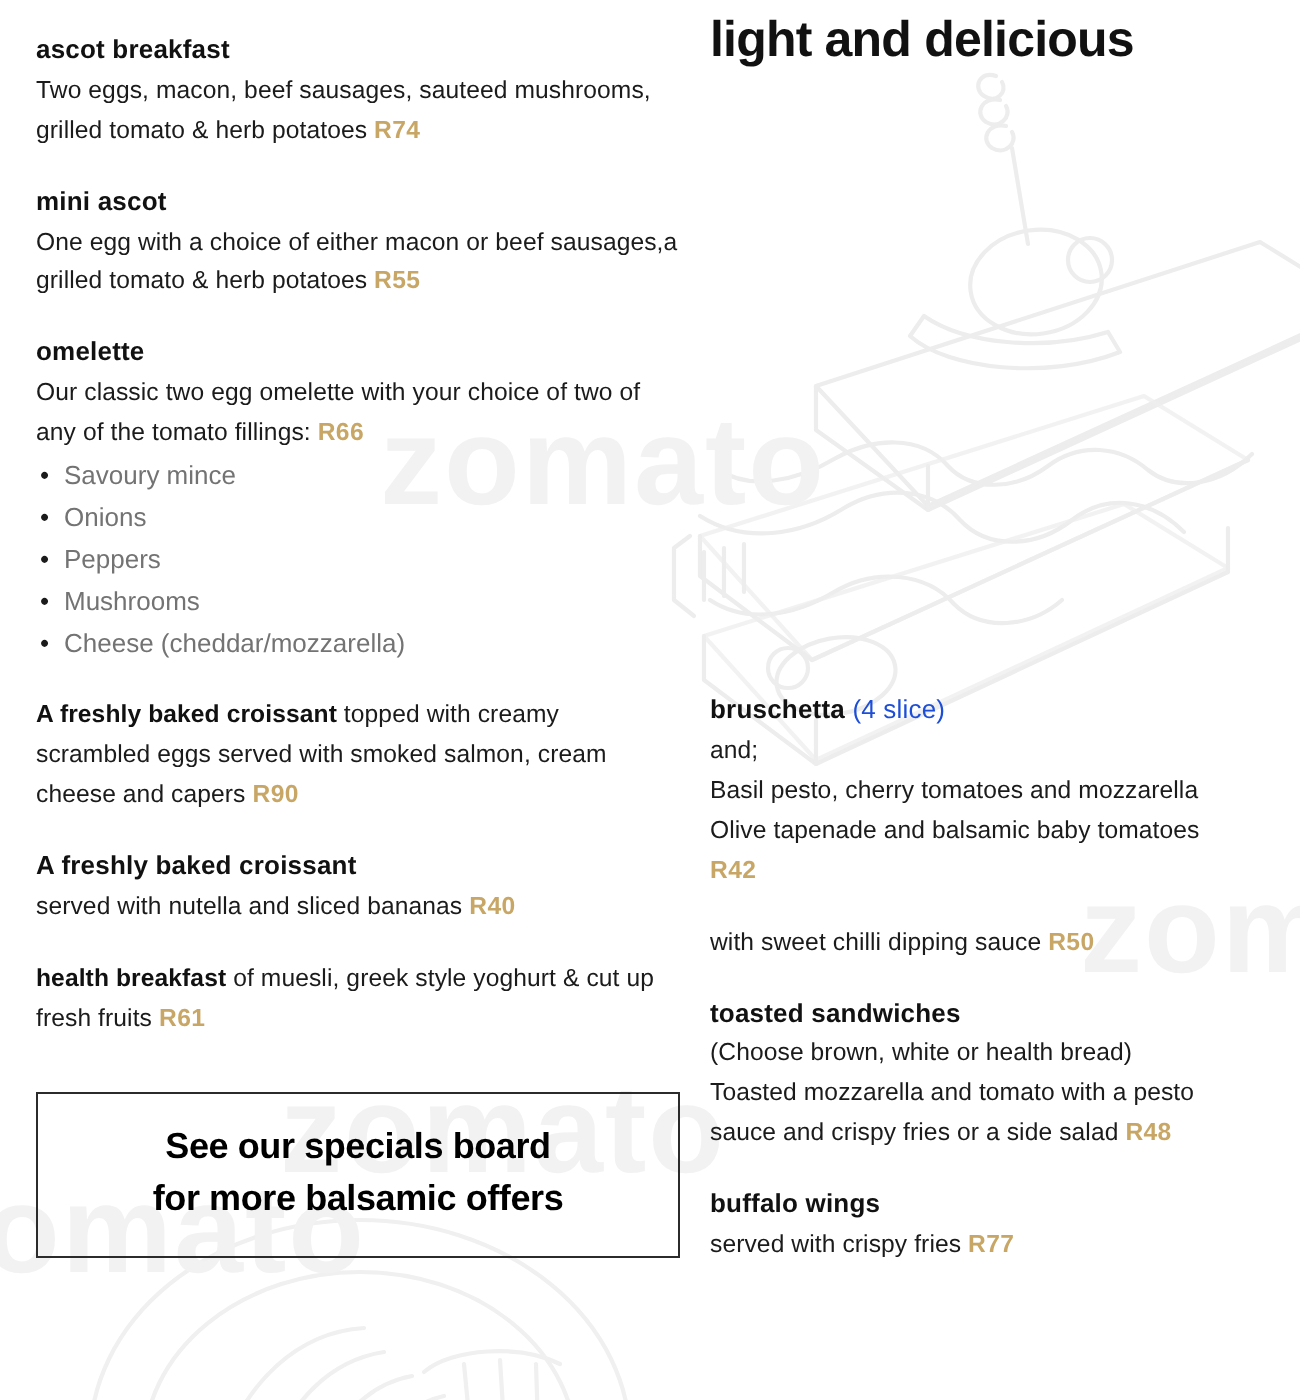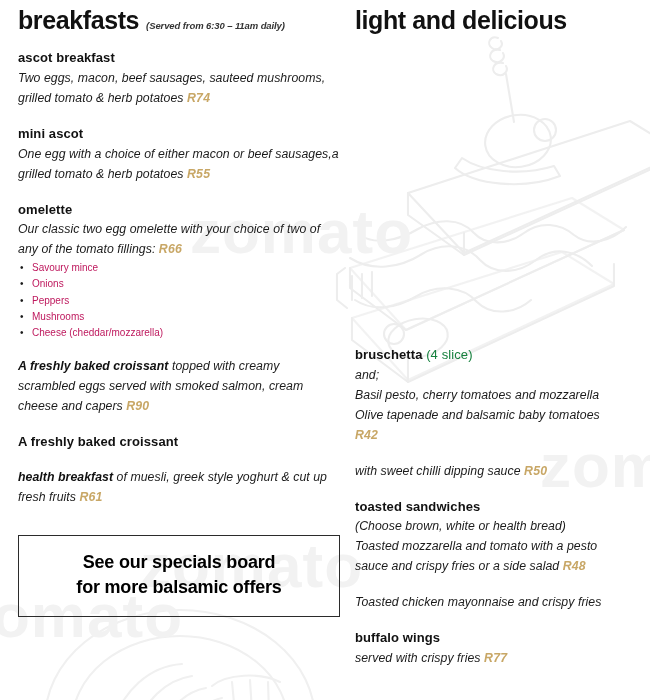--- a/index.html
+++ b/index.html
@@ -94,47 +94,46 @@
     color: #111111;
     margin: 0 0 1px 0;
   }
   .item-desc {
     font-size: 12.3px;
     font-weight: 400;
     line-height: 1.62;
     color: #1b1b1b;
     margin: 0;
     letter-spacing: 0.05px;
-    font-style: italic;
   }
   
   .lead {
     font-weight: 700;
     color: #111111;
   }
   .qty {
     font-weight: 400;
-    color: #15803d;
+    color: #1d4ed8;
   }
   .price {
     color: #c8a766;
     font-weight: 700;
     letter-spacing: 0.2px;
   }
 
   
   ul.fillings {
     list-style: none;
     margin: 0;
     padding: 0;
   }
   ul.fillings li {
-    font-size: 10px;
+    font-size: 13px;
     line-height: 1.62;
-    color: #be185d;
+    color: #737373;
     padding-left: 14px;
     position: relative;
   }
   ul.fillings li::before {
     content: "•";
     position: absolute;
     left: 2px;
     top: 0;
     color: #1b1b1b;
   }
@@ -217,24 +216,20 @@
   <div class="wm" style="left:190px; top:196px; font-size:62px;">zomato</div>
   <div class="wm" style="left:540px; top:430px; font-size:62px;">zomato</div>
   <div class="wm" style="left:140px; top:530px; font-size:62px;">zomato</div>
   <div class="wm" style="left:-40px; top:580px; font-size:62px;">zomato</div>
 </div>
 
 <div id="page">
 
   <div class="column" id="col-left">
 
-    <div class="section-head">
-      <span class="section-title">breakfasts</span>
-      <span class="section-note">(Served from 6:30 – 11am daily)</span>
-    </div>
 
     <div class="item">
       <div class="item-name">ascot breakfast</div>
       <div class="item-desc">
         <span>Two eggs, macon, beef sausages, sauteed mushrooms, grilled tomato &amp; herb potatoes</span>
         <span class="price">R74</span>
       </div>
     </div>
 
     <div class="item">
@@ -262,20 +257,24 @@
 
     <div class="item">
       <div class="item-desc">
         <span class="lead">A freshly baked croissant</span><span> topped with creamy scrambled eggs served with smoked salmon, cream cheese and capers</span>
         <span class="price">R90</span>
       </div>
     </div>
 
     <div class="item">
       <div class="item-name">A freshly baked croissant</div>
+      <div class="item-desc">
+        <span>served with nutella and sliced bananas</span>
+        <span class="price">R40</span>
+      </div>
     </div>
 
     <div class="item">
       <div class="item-desc">
         <span class="lead">health breakfast</span><span> of muesli, greek style yoghurt &amp; cut up fresh fruits</span>
         <span class="price">R61</span>
       </div>
     </div>
 
     <div class="specials-box">
@@ -320,21 +319,20 @@
         <div>Toasted mozzarella and tomato with a pesto</div>
         <div>
           <span>sauce and crispy fries or a side salad</span>
           <span class="price">R48</span>
         </div>
       </div>
     </div>
 
     <div class="item">
       <div class="item-desc">
-        <div>Toasted chicken mayonnaise and crispy fries</div>
       </div>
     </div>
 
     <div class="item">
       <div class="item-name">buffalo wings</div>
       <div class="item-desc">
         <span>served with crispy fries</span>
         <span class="price">R77</span>
       </div>
     </div>

